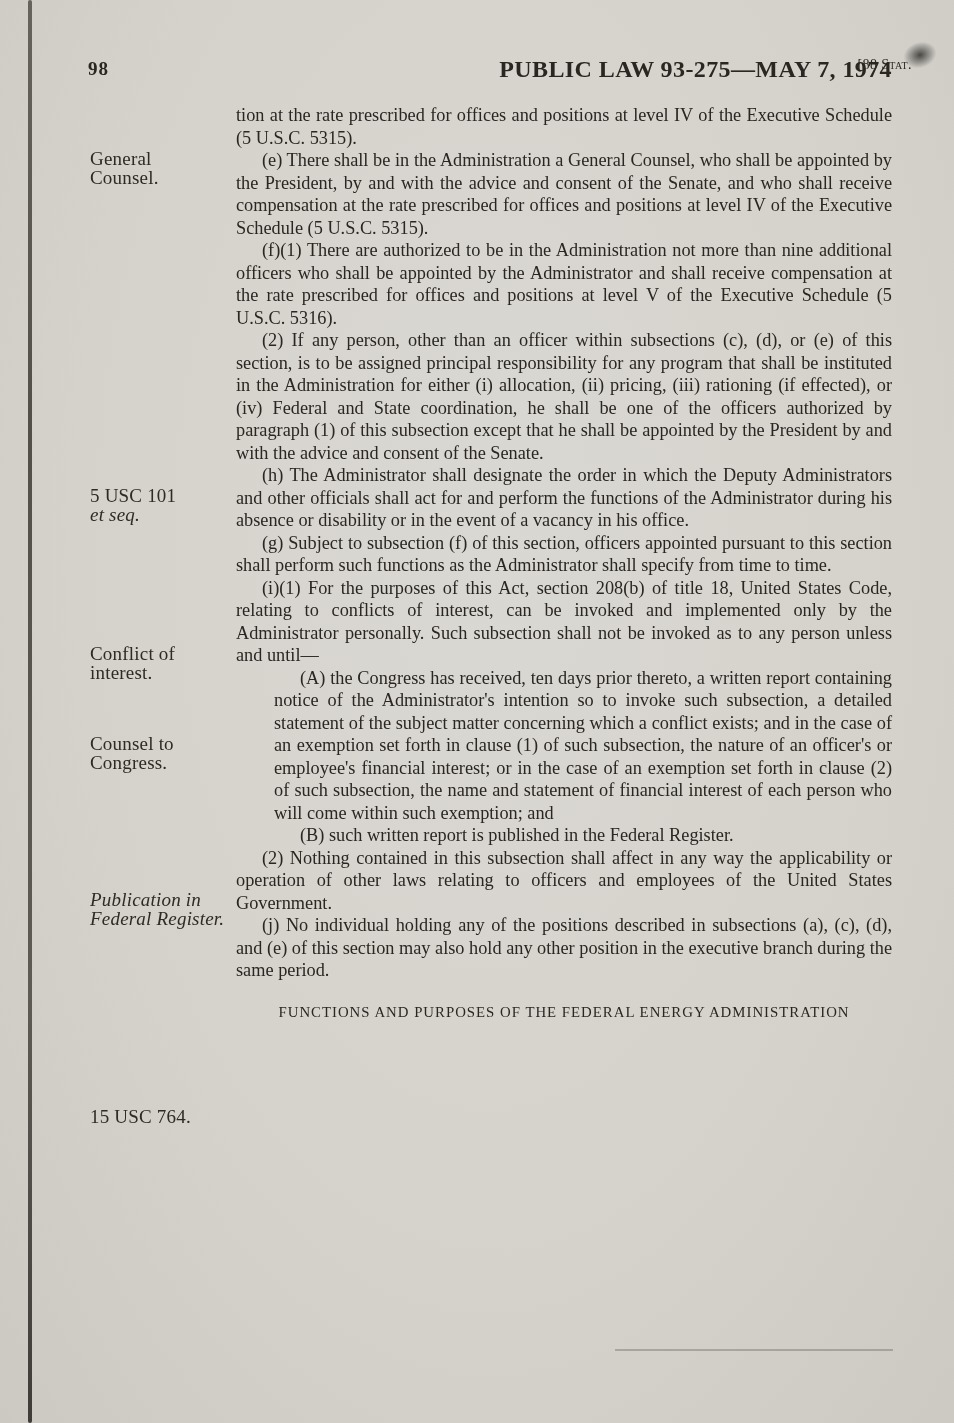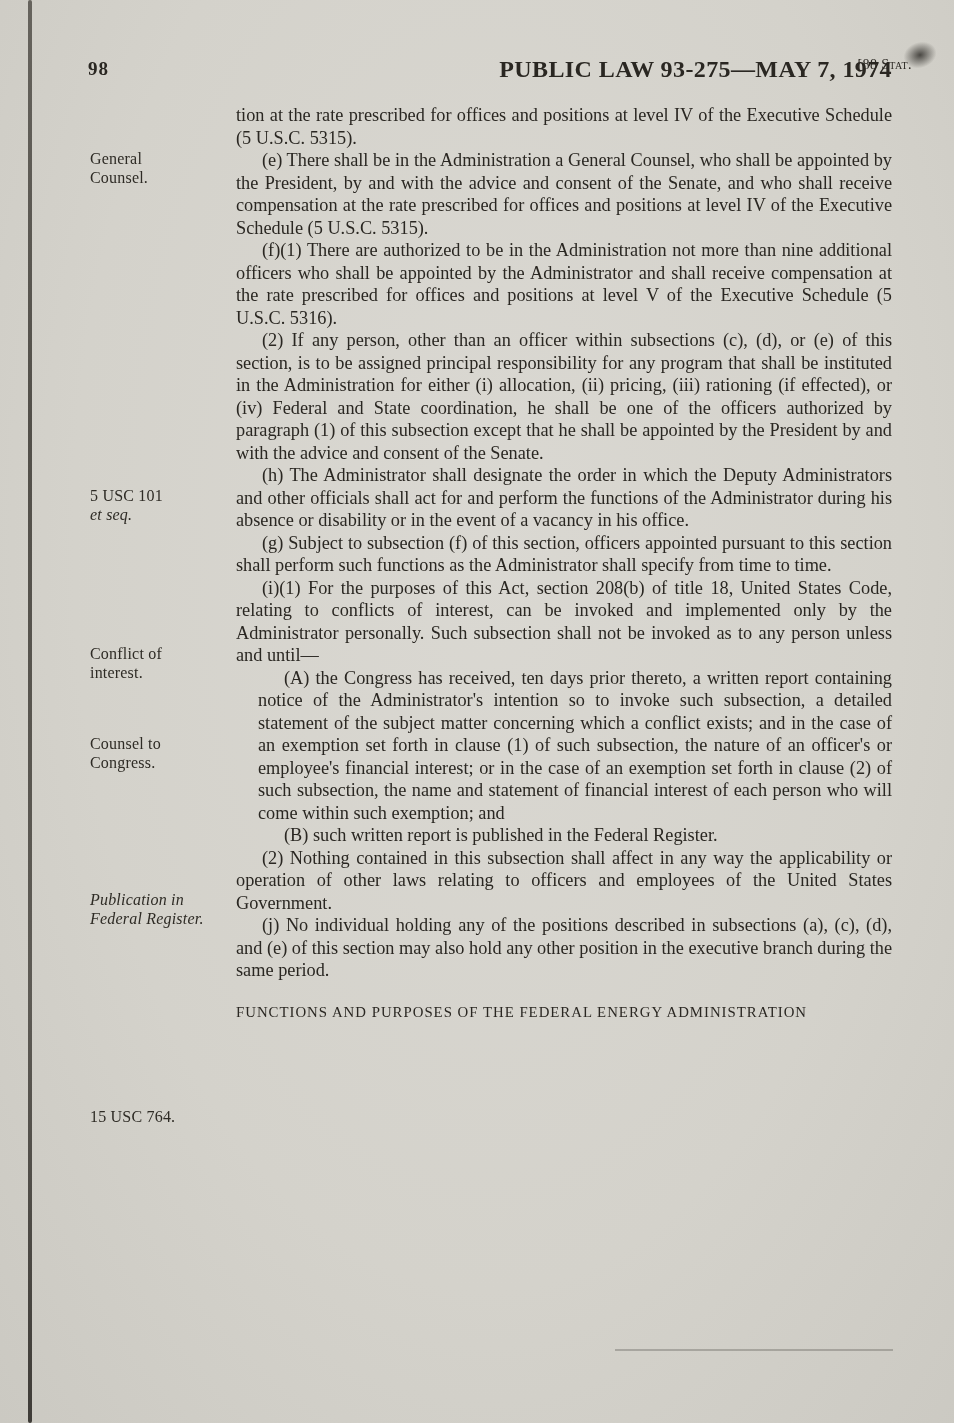--- a/index.html
+++ b/index.html
@@ -74,47 +74,48 @@
     font-weight: normal;
     font-variant: small-caps;
     letter-spacing: .4px;
   }
 
   
   .note {
     position: absolute;
     left: 90px;
     width: 142px;
-    font-size: 16px;
+    font-size: 19px;
     line-height: 19px;
     color: #2e2b25;
     letter-spacing: .2px;
   }
   .note-text { display: block; white-space: pre-line; }
   .italic { font-style: italic; }
 
   
   .content {
     position: absolute;
     left: 236px;
     top: 104px;
     width: 656px;
     font-size: 18.3px;
     line-height: 22.5px;
     text-align: justify;
   }
   .content p { margin: 0; text-indent: 26px; }
   .content p.no-indent { text-indent: 0; }
-  .content p.sub { margin-left: 22px; text-indent: 26px; }
+  .content p.sub { margin-left: 38px; text-indent: 26px; }
   .sc { font-variant: small-caps; }
 
   .section-heading {
     margin: 19px 0 16px 0;
     font-size: 14.8px;
     font-weight: normal;
+    text-align: center;
     letter-spacing: 1px;
     color: #2a2722;
   }
 </style>
 </head>
 <body>
 
 <div class="page">
 
   <div class="binding-line"></div>

